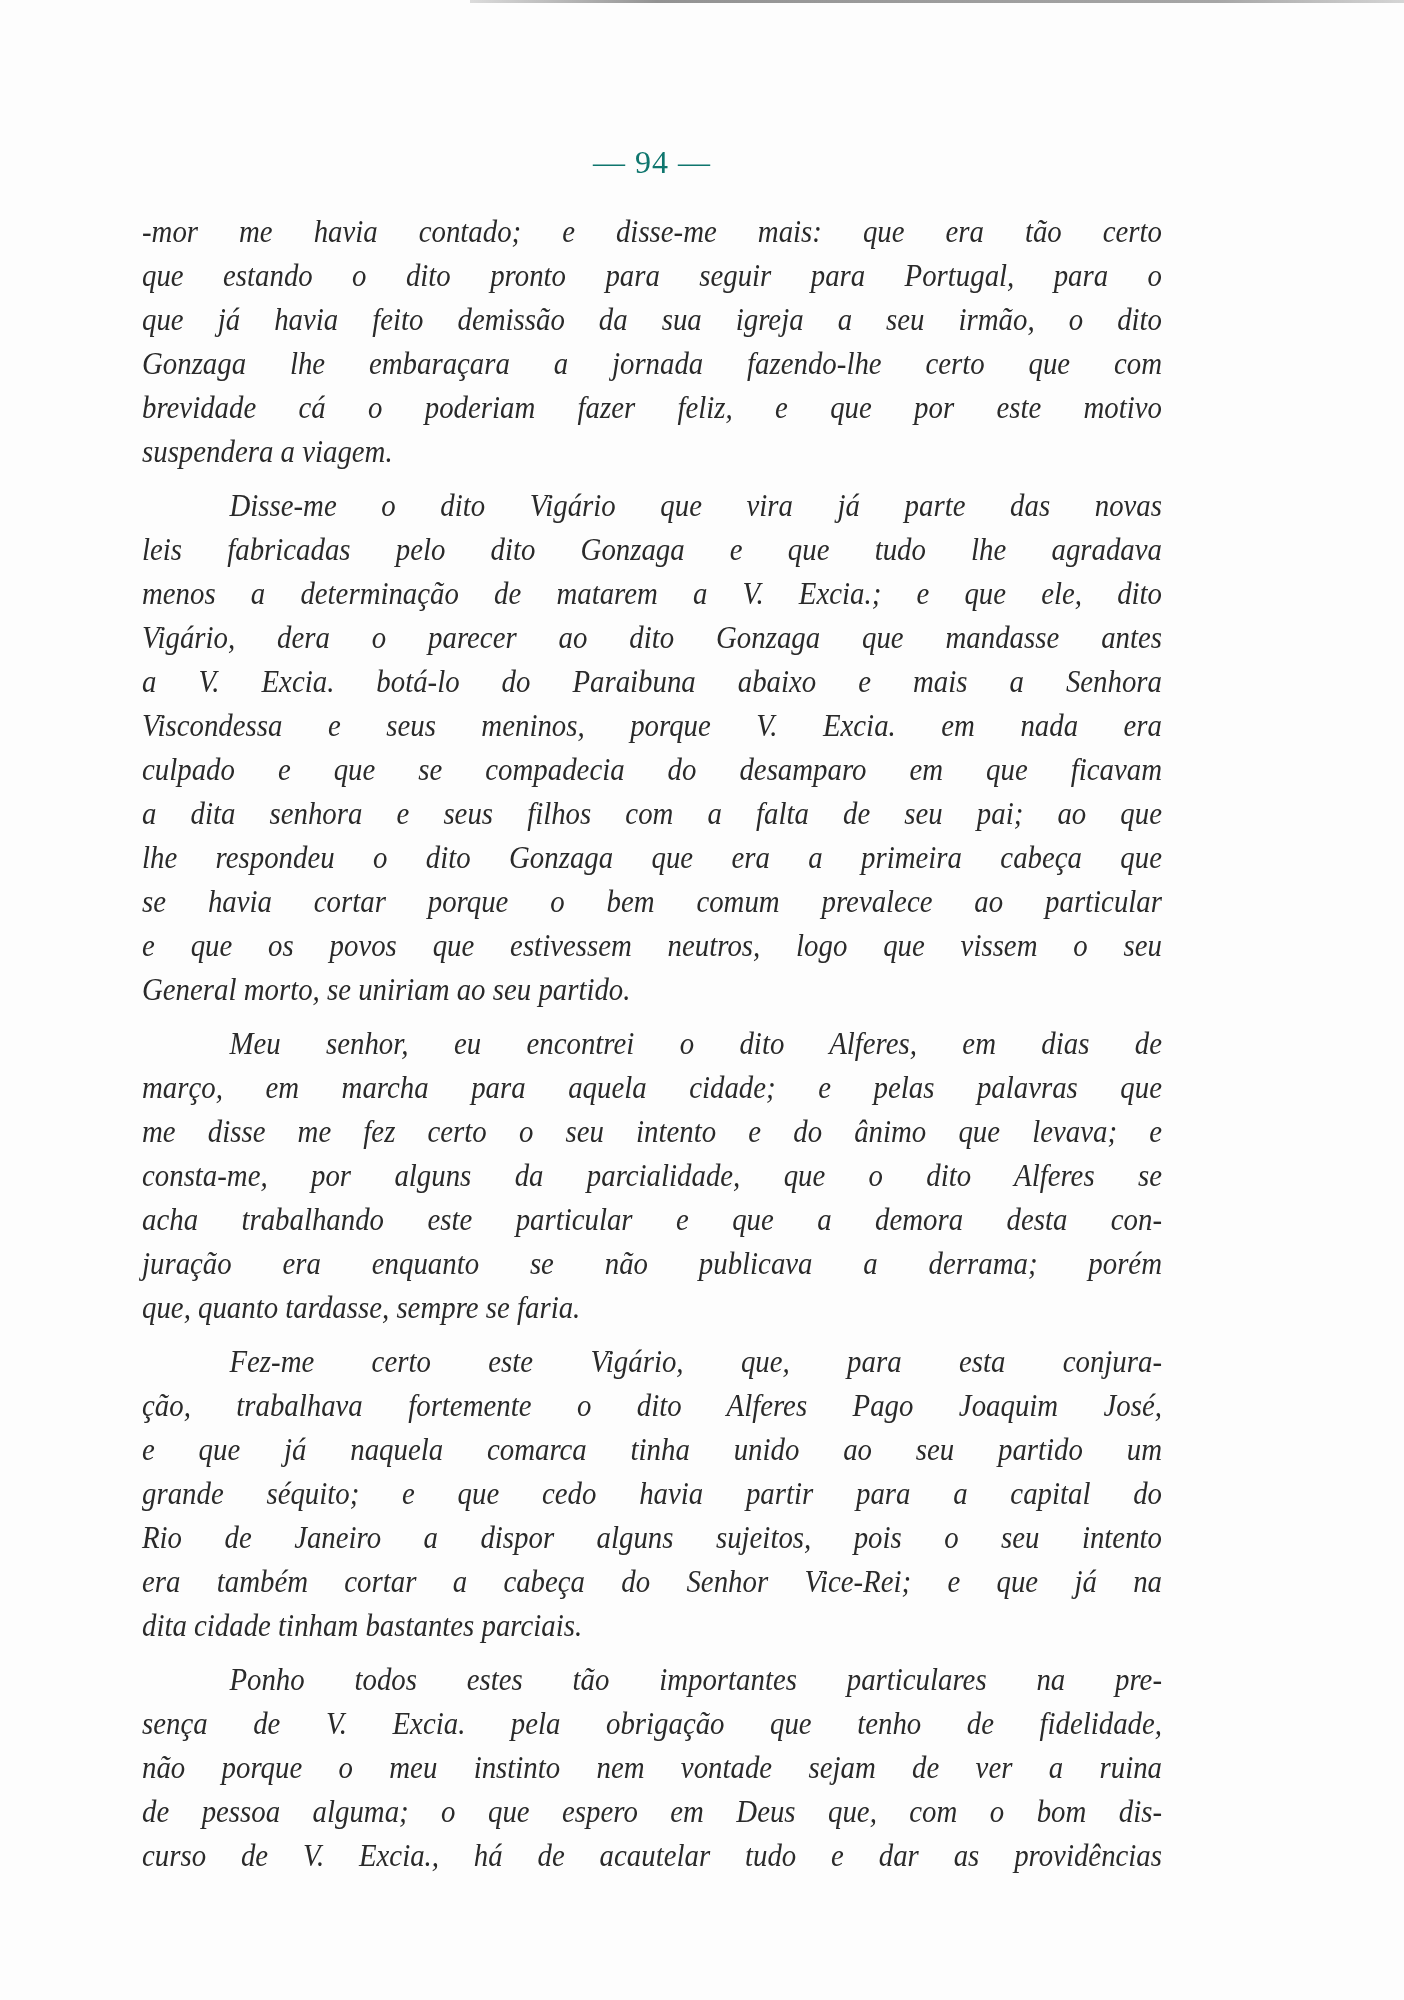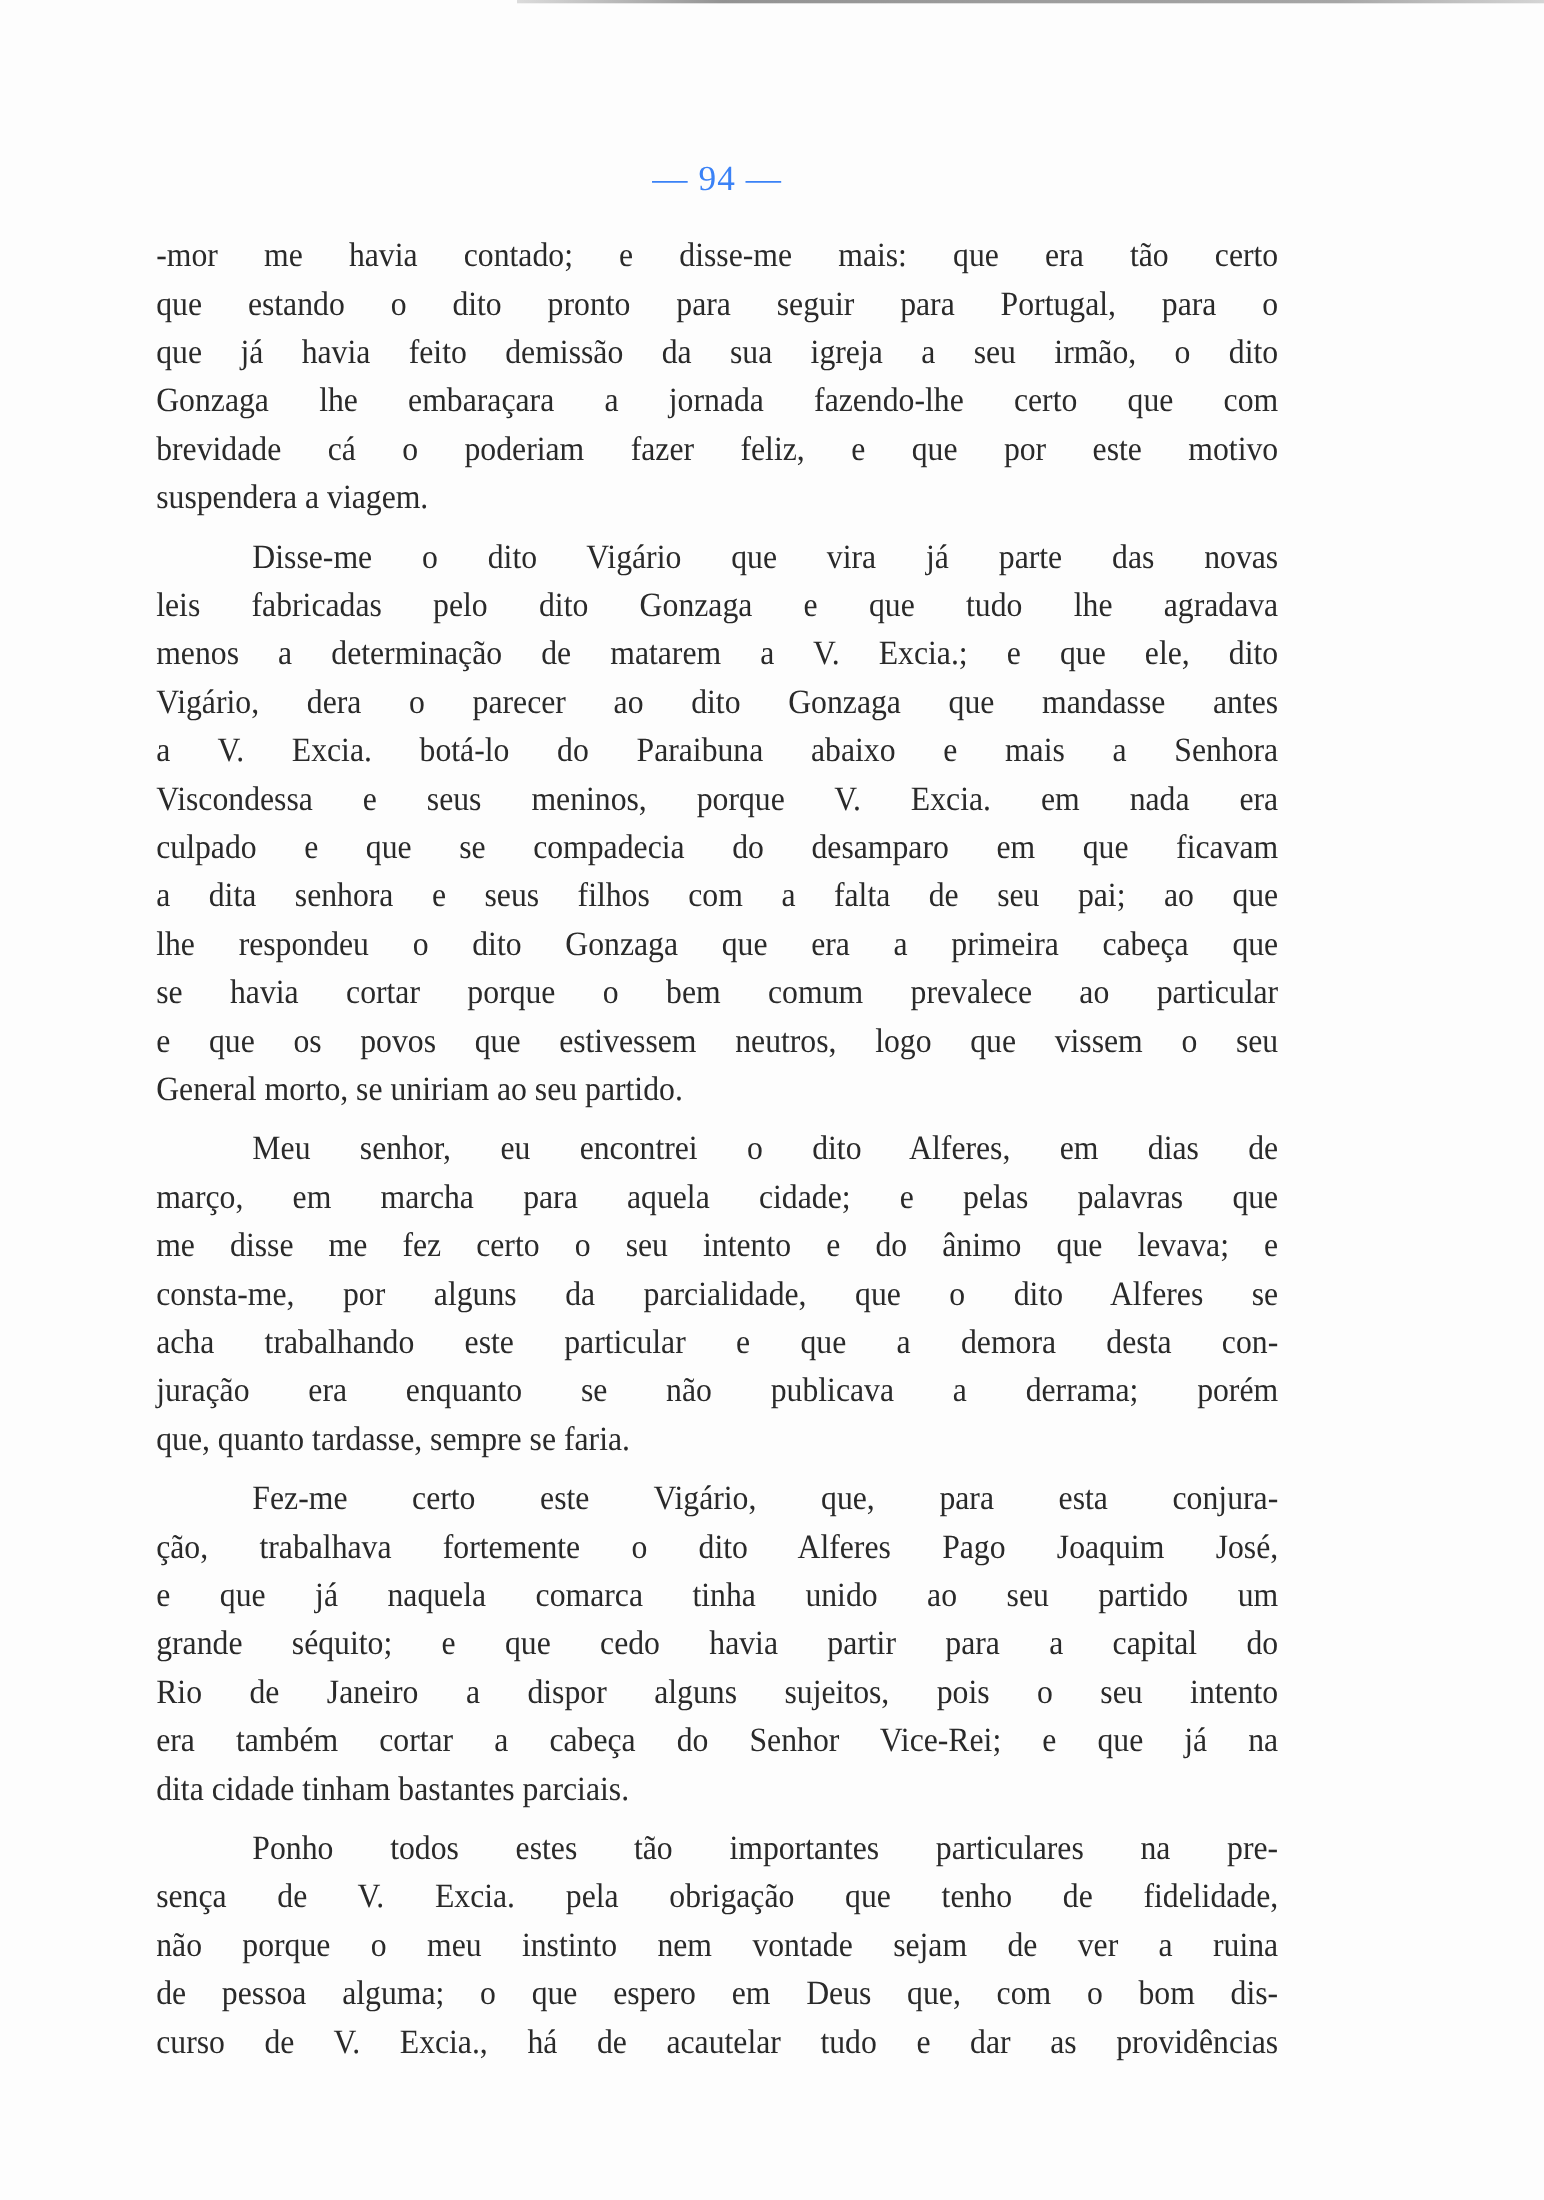--- a/index.html
+++ b/index.html
@@ -32,30 +32,31 @@
     }
     .page-number {
       position: absolute;
       top: 140px;
       left: 0;
       width: 1020px;
       text-align: center;
       font-size: 32px;
       line-height: 44px;
       letter-spacing: 1px;
-      color: #3b82f6;
+      color: #0f766e;
     }
     .body-text {
       position: absolute;
       top: 210px;
       left: 0;
       width: 1020px;
     }
     .para {
       margin: 0 0 10px 0;
+      font-style: italic;
     }
     .line {
       display: block;
       font-size: 31px;
       line-height: 44px;
       height: 44px;
       white-space: nowrap;
       text-align: justify;
       text-align-last: justify;
       transform-origin: left center;

